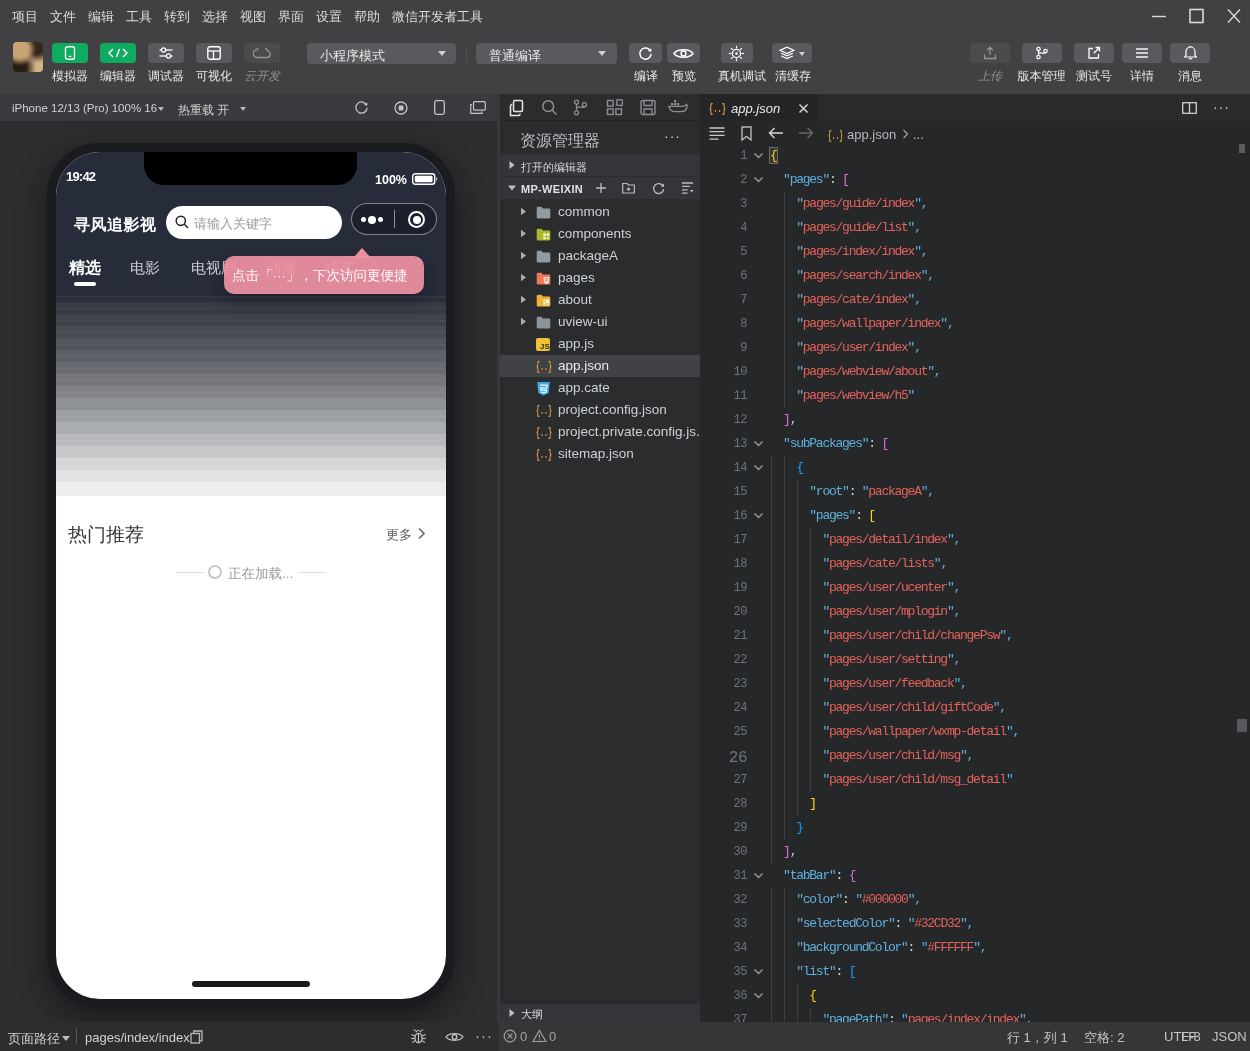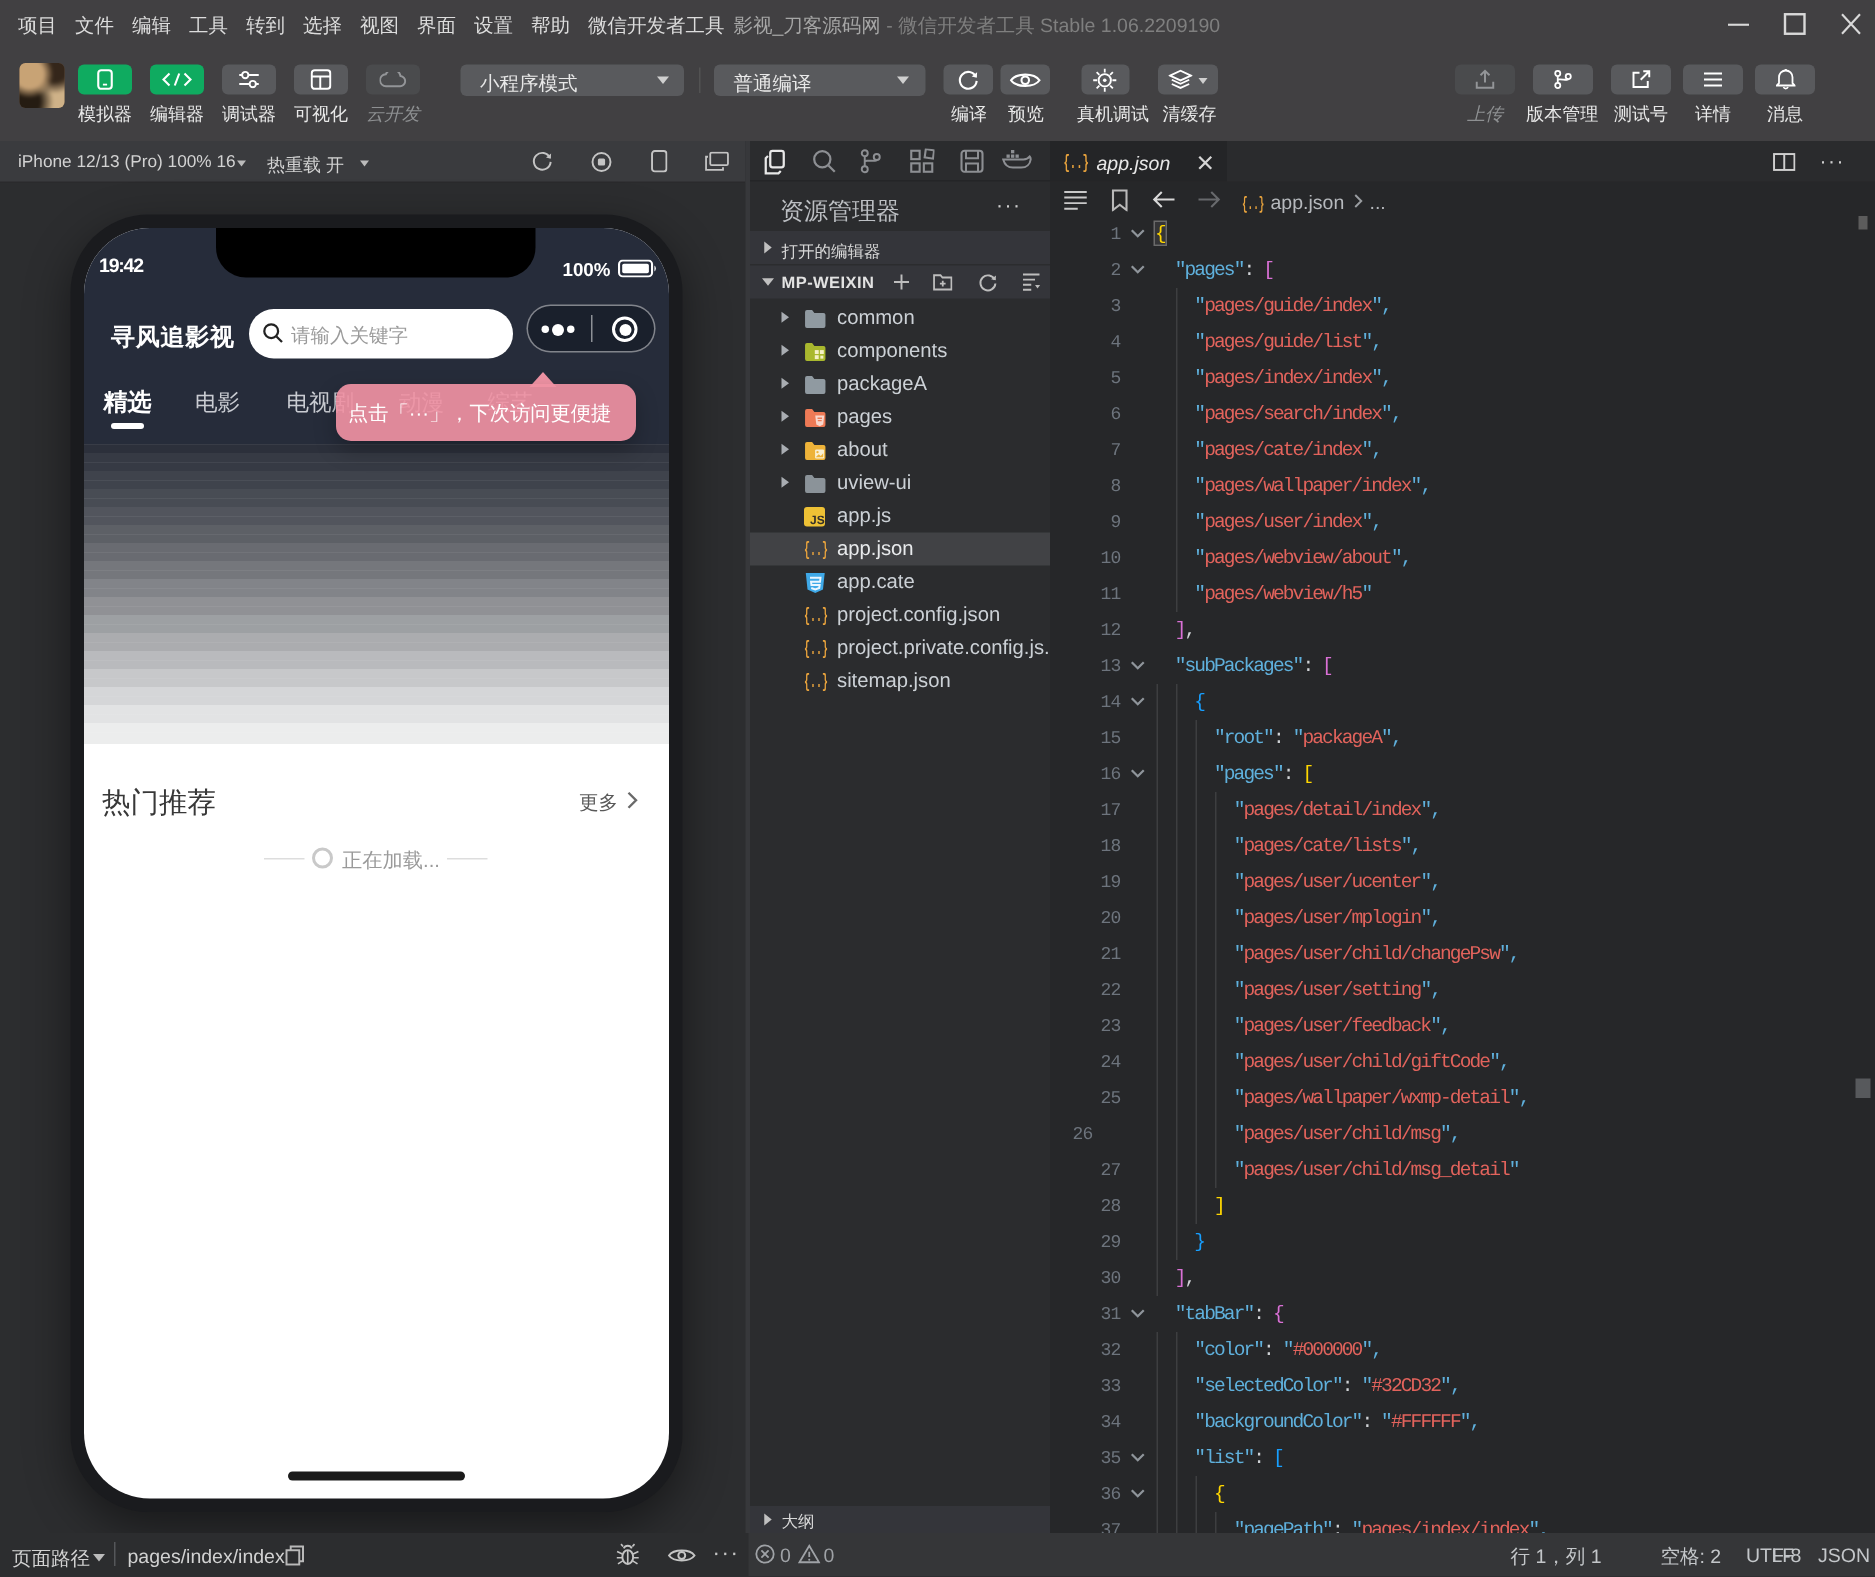--- a/index.html
+++ b/index.html
@@ -21,21 +21,20 @@
   <div class="abs menu" style="left:50px;top:8px;">文件</div>
   <div class="abs menu" style="left:88px;top:8px;">编辑</div>
   <div class="abs menu" style="left:126px;top:8px;">工具</div>
   <div class="abs menu" style="left:164px;top:8px;">转到</div>
   <div class="abs menu" style="left:202px;top:8px;">选择</div>
   <div class="abs menu" style="left:240px;top:8px;">视图</div>
   <div class="abs menu" style="left:278px;top:8px;">界面</div>
   <div class="abs menu" style="left:316px;top:8px;">设置</div>
   <div class="abs menu" style="left:354px;top:8px;">帮助</div>
   <div class="abs menu" style="left:392px;top:8px;">微信开发者工具</div>
-  <div class="abs" style="left:489px;top:8px;font-size:13px;color:#a6a6a6;">影视_刀客源码网<span style="color:#7f7f7f;"> - 微信开发者工具 Stable 1.06.2209190</span></div>
 
   <svg class="abs" style="left:1150px;top:8px;" width="92" height="16" viewBox="0 0 92 16">
     <line x1="2" y1="8.5" x2="16" y2="8.5" stroke="#d9d9d9" stroke-width="1.4"></line>
     <rect x="40" y="1.5" width="13" height="13" fill="none" stroke="#d9d9d9" stroke-width="1.6"></rect>
     <path d="M78 1.5 L90 14.5 M90 1.5 L78 14.5" stroke="#d9d9d9" stroke-width="1.4"></path>
   </svg>
 
   <div class="abs" style="left:13px;top:42px;width:30px;height:30px;border-radius:4px;overflow:hidden;background:#6b523c;">
     <div style="position:absolute;left:-4px;top:-4px;width:38px;height:38px;filter:blur(1.2px) saturate(1.1);background:
       radial-gradient(circle at 28% 30%, #c5a37a 0 24%, transparent 42%),
@@ -444,21 +443,21 @@
     <div class="abs" style="left:715px;top:509px;width:32px;text-align:right;font-family:'Liberation Mono',monospace;font-size:12px;letter-spacing:-0.5px;color:#6d747d;">16</div>
     <div class="abs" style="left:715px;top:533px;width:32px;text-align:right;font-family:'Liberation Mono',monospace;font-size:12px;letter-spacing:-0.5px;color:#6d747d;">17</div>
     <div class="abs" style="left:715px;top:557px;width:32px;text-align:right;font-family:'Liberation Mono',monospace;font-size:12px;letter-spacing:-0.5px;color:#6d747d;">18</div>
     <div class="abs" style="left:715px;top:581px;width:32px;text-align:right;font-family:'Liberation Mono',monospace;font-size:12px;letter-spacing:-0.5px;color:#6d747d;">19</div>
     <div class="abs" style="left:715px;top:605px;width:32px;text-align:right;font-family:'Liberation Mono',monospace;font-size:12px;letter-spacing:-0.5px;color:#6d747d;">20</div>
     <div class="abs" style="left:715px;top:629px;width:32px;text-align:right;font-family:'Liberation Mono',monospace;font-size:12px;letter-spacing:-0.5px;color:#6d747d;">21</div>
     <div class="abs" style="left:715px;top:653px;width:32px;text-align:right;font-family:'Liberation Mono',monospace;font-size:12px;letter-spacing:-0.5px;color:#6d747d;">22</div>
     <div class="abs" style="left:715px;top:677px;width:32px;text-align:right;font-family:'Liberation Mono',monospace;font-size:12px;letter-spacing:-0.5px;color:#6d747d;">23</div>
     <div class="abs" style="left:715px;top:701px;width:32px;text-align:right;font-family:'Liberation Mono',monospace;font-size:12px;letter-spacing:-0.5px;color:#6d747d;">24</div>
     <div class="abs" style="left:715px;top:725px;width:32px;text-align:right;font-family:'Liberation Mono',monospace;font-size:12px;letter-spacing:-0.5px;color:#6d747d;">25</div>
-    <div class="abs" style="left:715px;top:749px;width:32px;text-align:left;font-family:'Liberation Mono',monospace;font-size:12px;letter-spacing:-0.5px;color:#6d747d;">26</div>
+    <div class="abs" style="left:715px;top:749px;width:32px;text-align:right;font-family:'Liberation Mono',monospace;font-size:16px;letter-spacing:-0.5px;color:#6d747d;">26</div>
     <div class="abs" style="left:715px;top:773px;width:32px;text-align:right;font-family:'Liberation Mono',monospace;font-size:12px;letter-spacing:-0.5px;color:#6d747d;">27</div>
     <div class="abs" style="left:715px;top:797px;width:32px;text-align:right;font-family:'Liberation Mono',monospace;font-size:12px;letter-spacing:-0.5px;color:#6d747d;">28</div>
     <div class="abs" style="left:715px;top:821px;width:32px;text-align:right;font-family:'Liberation Mono',monospace;font-size:12px;letter-spacing:-0.5px;color:#6d747d;">29</div>
     <div class="abs" style="left:715px;top:845px;width:32px;text-align:right;font-family:'Liberation Mono',monospace;font-size:12px;letter-spacing:-0.5px;color:#6d747d;">30</div>
     <div class="abs" style="left:715px;top:869px;width:32px;text-align:right;font-family:'Liberation Mono',monospace;font-size:12px;letter-spacing:-0.5px;color:#6d747d;">31</div>
     <div class="abs" style="left:715px;top:893px;width:32px;text-align:right;font-family:'Liberation Mono',monospace;font-size:12px;letter-spacing:-0.5px;color:#6d747d;">32</div>
     <div class="abs" style="left:715px;top:917px;width:32px;text-align:right;font-family:'Liberation Mono',monospace;font-size:12px;letter-spacing:-0.5px;color:#6d747d;">33</div>
     <div class="abs" style="left:715px;top:941px;width:32px;text-align:right;font-family:'Liberation Mono',monospace;font-size:12px;letter-spacing:-0.5px;color:#6d747d;">34</div>
     <div class="abs" style="left:715px;top:965px;width:32px;text-align:right;font-family:'Liberation Mono',monospace;font-size:12px;letter-spacing:-0.5px;color:#6d747d;">35</div>
     <div class="abs" style="left:715px;top:989px;width:32px;text-align:right;font-family:'Liberation Mono',monospace;font-size:12px;letter-spacing:-0.5px;color:#6d747d;">36</div>
@@ -534,18 +533,18 @@
       <path d="M4.6 4.6 L9.4 9.4 M9.4 4.6 L4.6 9.4" stroke="#9fa2a6" stroke-width="1.2"></path>
     </svg>
   <div class="abs" style="left:520px;top:1029px;font-size:13px;color:#9fa2a6;">0</div>
   <svg class="abs" style="left:532px;top:1029px;" width="15" height="14" viewBox="0 0 15 14">
       <path d="M7.5 1.5 L14 12.5 L1 12.5 Z" fill="none" stroke="#9fa2a6" stroke-width="1.2"></path>
       <line x1="7.5" y1="5.5" x2="7.5" y2="9" stroke="#9fa2a6" stroke-width="1.2"></line>
       <circle cx="7.5" cy="10.8" r="0.7" fill="#9fa2a6"></circle>
     </svg>
   <div class="abs" style="left:549px;top:1029px;font-size:13px;color:#9fa2a6;">0</div>
   <div class="abs" style="left:1007px;top:1029px;font-size:13px;color:#c3c6c9;">行 1，列 1</div>
-  <div class="abs" style="left:1084px;top:1029px;font-size:13px;color:#c3c6c9;margin-left:23px;">空格: 2</div>
+  <div class="abs" style="left:1084px;top:1029px;font-size:13px;color:#c3c6c9;">空格: 2</div>
   <div class="abs" style="left:1164px;top:1029px;font-size:13px;color:#c3c6c9;">UTF-8</div>
   <div class="abs" style="left:1181px;top:1029px;font-size:13px;color:#c3c6c9;">LF</div>
   <div class="abs" style="left:1212px;top:1029px;font-size:13px;color:#c3c6c9;">JSON</div>
 
 </div>
 
 </body></html>

